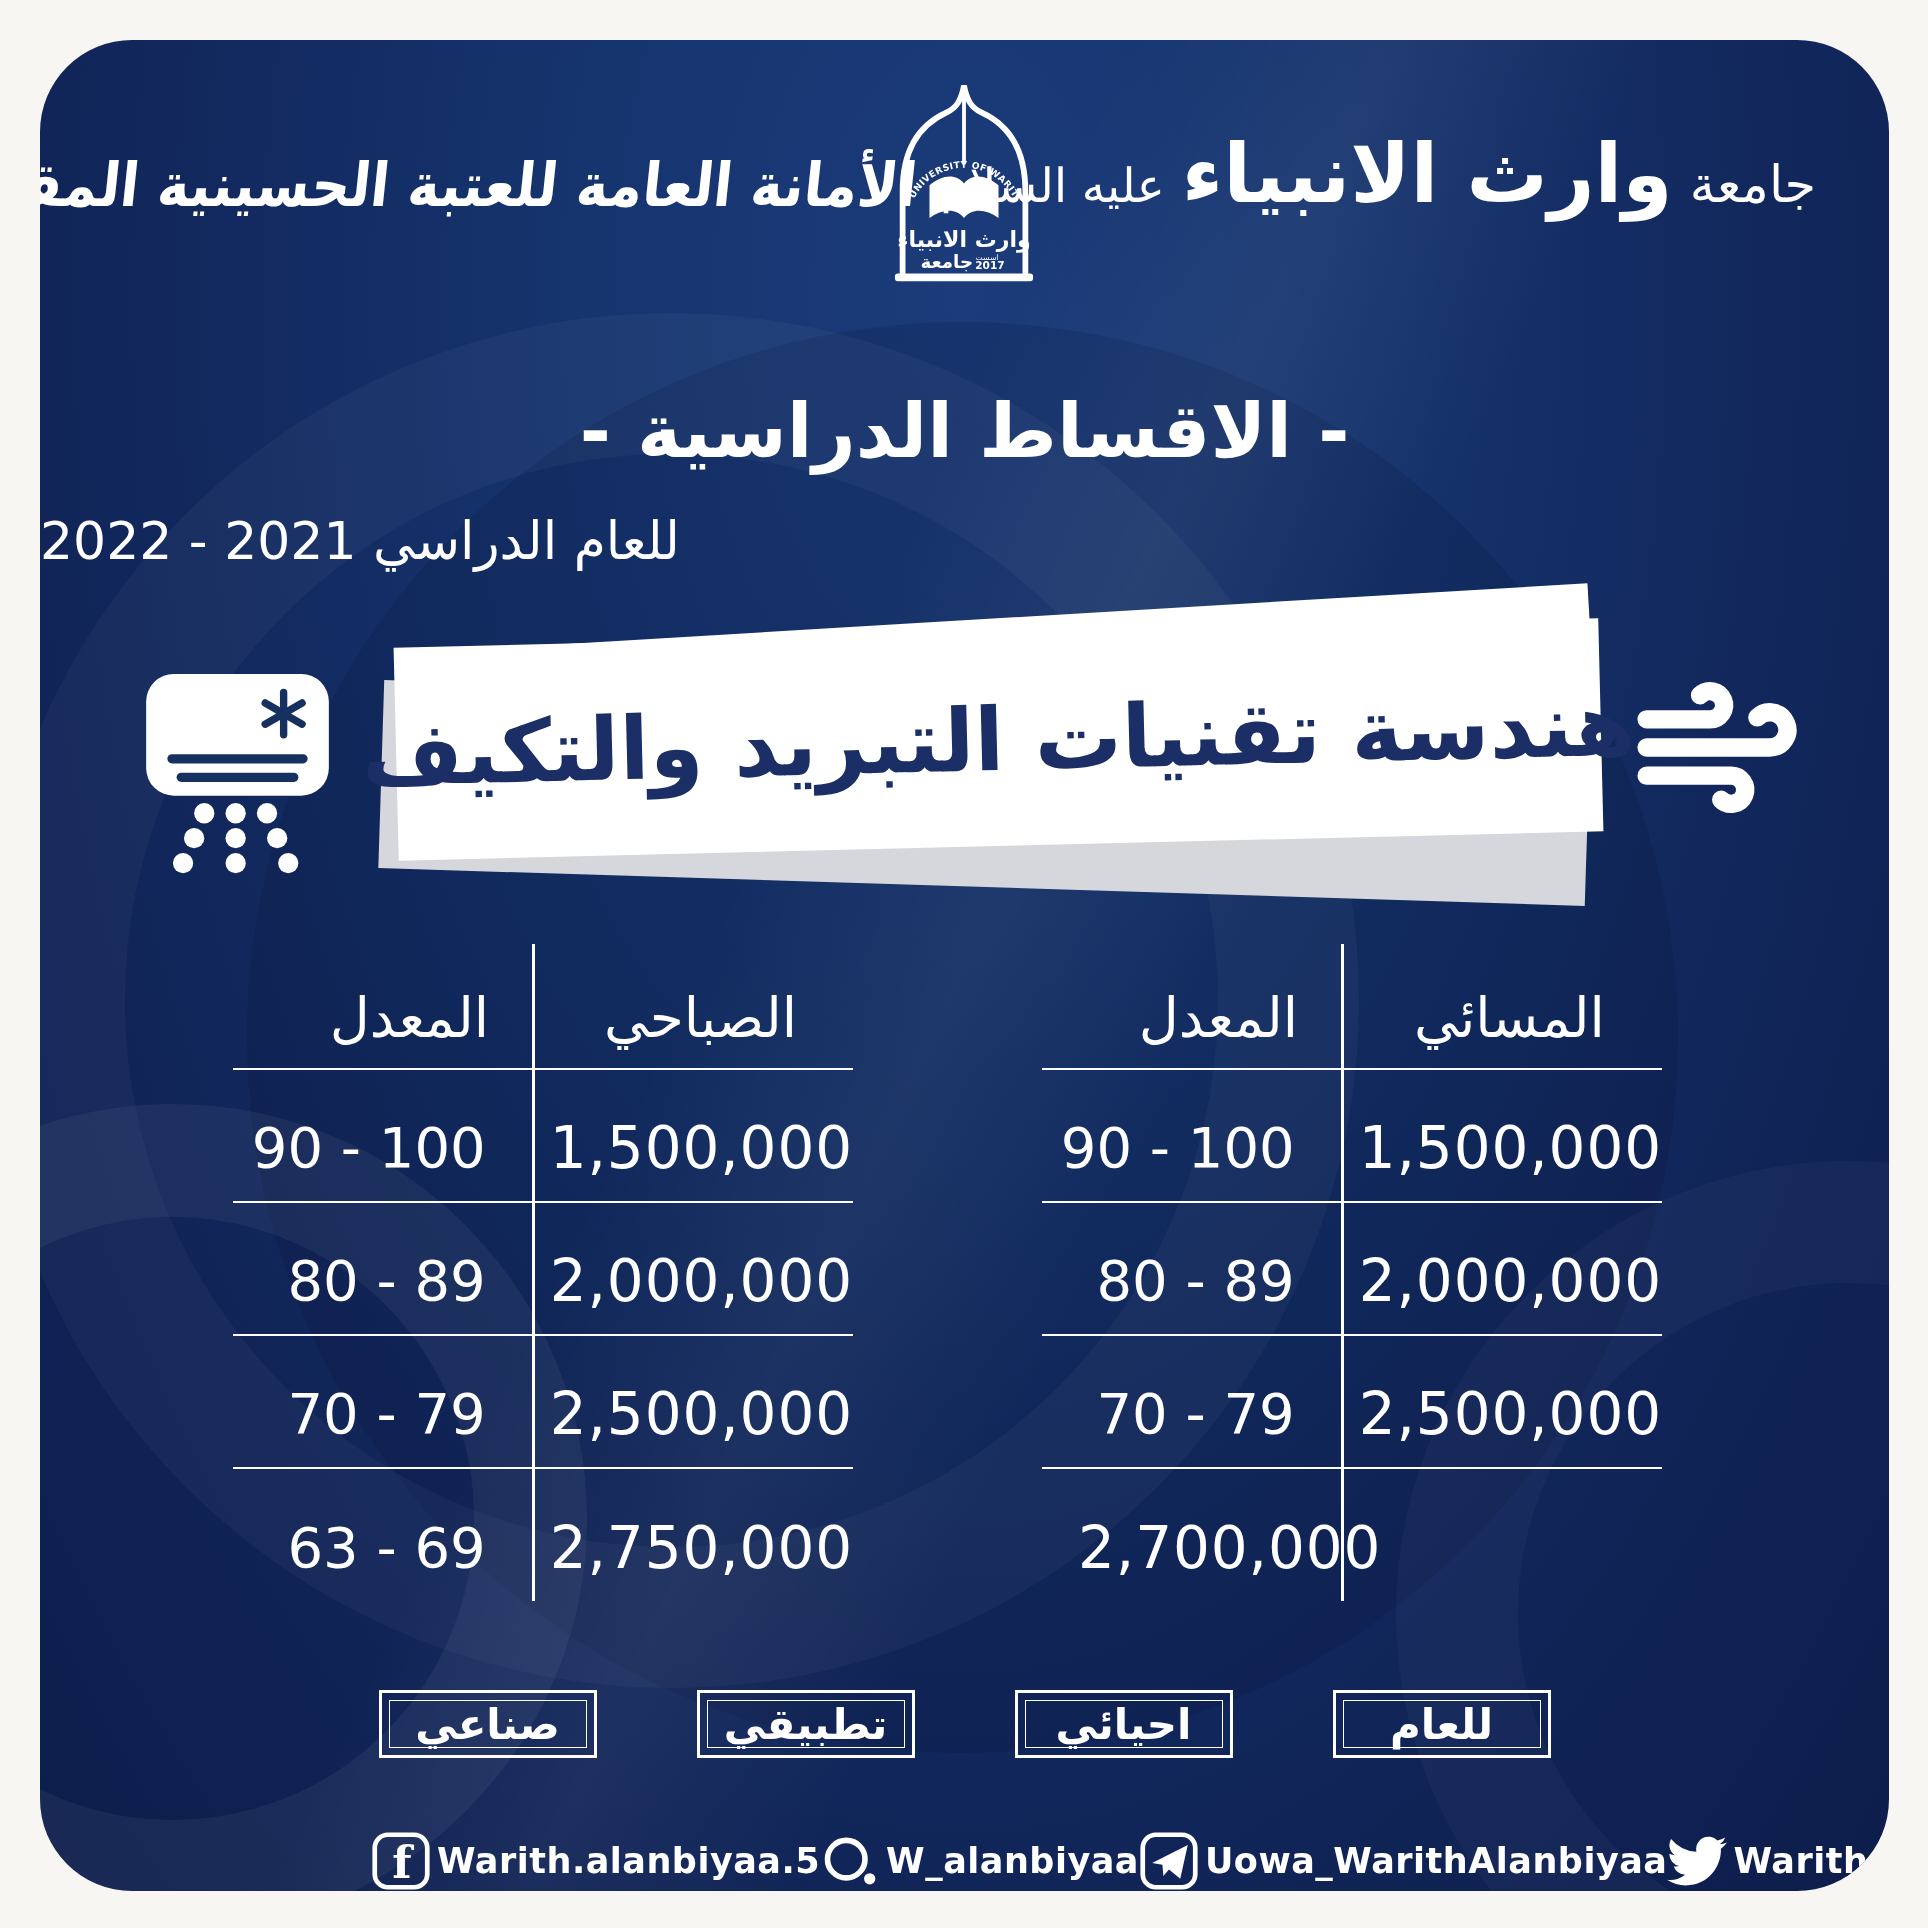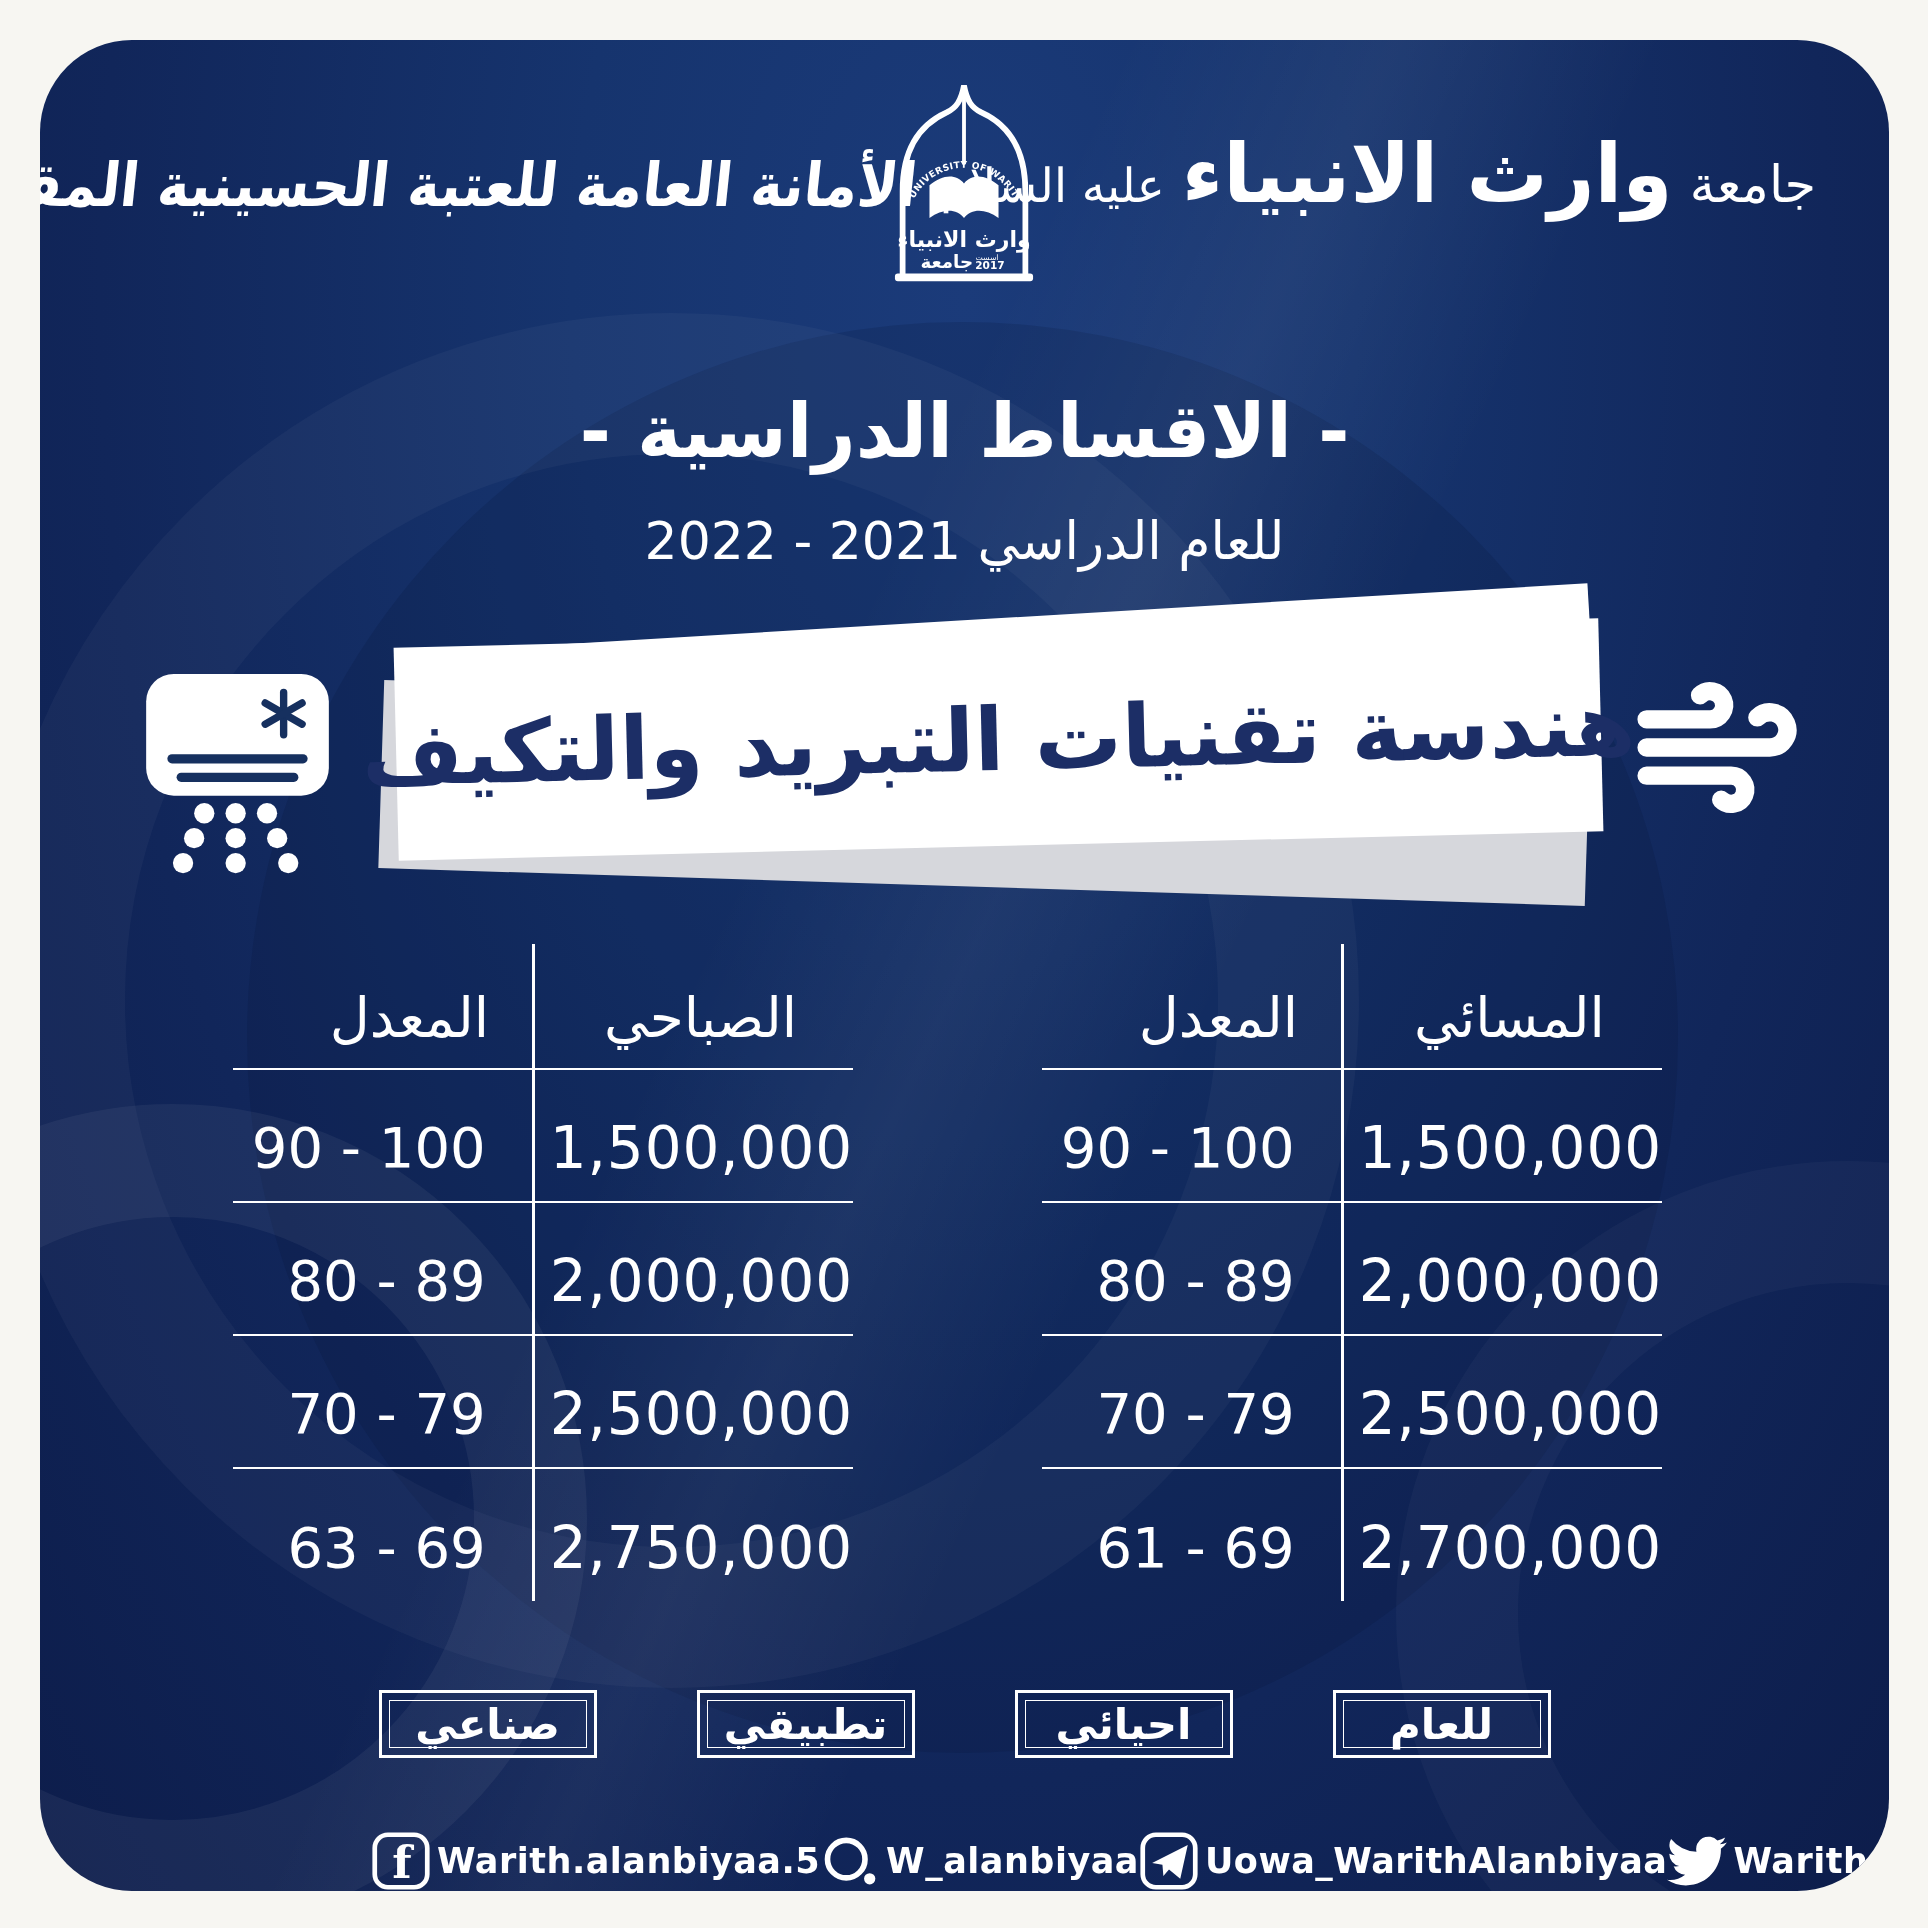--- a/index.html
+++ b/index.html
@@ -40,21 +40,21 @@
   .univ-title .prefix    { font-size:51px; font-weight:500; }
   .univ-title .name      { font-size:81px; font-weight:bold; letter-spacing:-0.9px; }
   .univ-title .honorific { font-size:47px; font-weight:300; }
 
   
   .title-main {
     position:absolute; left:0; right:0; top:347px; text-align:center;
     direction:rtl; font-size:75px; font-weight:bold; letter-spacing:0.9px;
   }
   .title-sub {
-    position:absolute; left:0; right:0; top:471px; text-align:center;
+    position:absolute; left:0; right:0; top:471px; text-align:left;
     direction:rtl; font-size:52px; font-weight:500;
   }
 
   
   .banner-wrap { position:absolute; left:0; top:0; width:100%; height:100%; pointer-events:none; }
   .sheet { position:absolute; }
   .sheet-back  { left:377px; top:578px; width:1177px; height:188px; background:#ffffff; transform:rotate(-3.4deg); }
   .sheet-gray  { left:341px; top:659px; width:1207px; height:188px; background:#d6d7dc; transform:rotate(1.8deg); }
   .sheet-main  {
     left:356px; top:593px; width:1205px; height:213px; background:#ffffff;
@@ -217,21 +217,20 @@
     </div>
     <div class="trow">
       <div class="cell range" dir="ltr">80 - 89</div>
       <div class="cell fee" dir="ltr">2,000,000</div>
     </div>
     <div class="trow">
       <div class="cell range" dir="ltr">70 - 79</div>
       <div class="cell fee" dir="ltr">2,500,000</div>
     </div>
     <div class="trow last">
-      <div class="cell range" dir="ltr">61 - 69</div>
       <div class="cell fee" dir="ltr">2,700,000</div>
     </div>
   </div>
 
   <div class="tracks">
     <div class="track-btn">للعام</div>
     <div class="track-btn">احيائي</div>
     <div class="track-btn">تطبيقي</div>
     <div class="track-btn">صناعي</div>
   </div>

